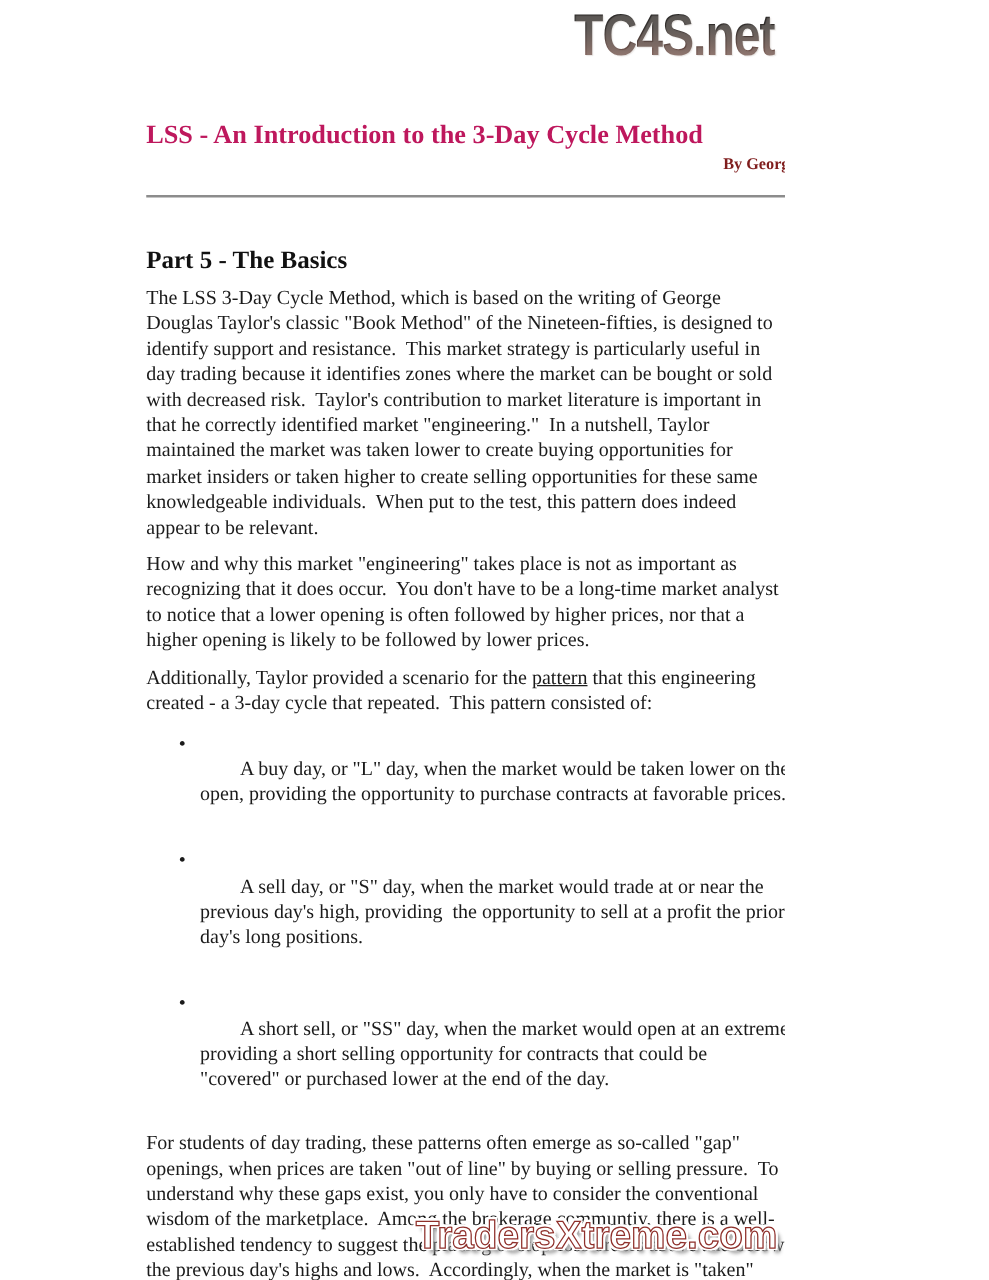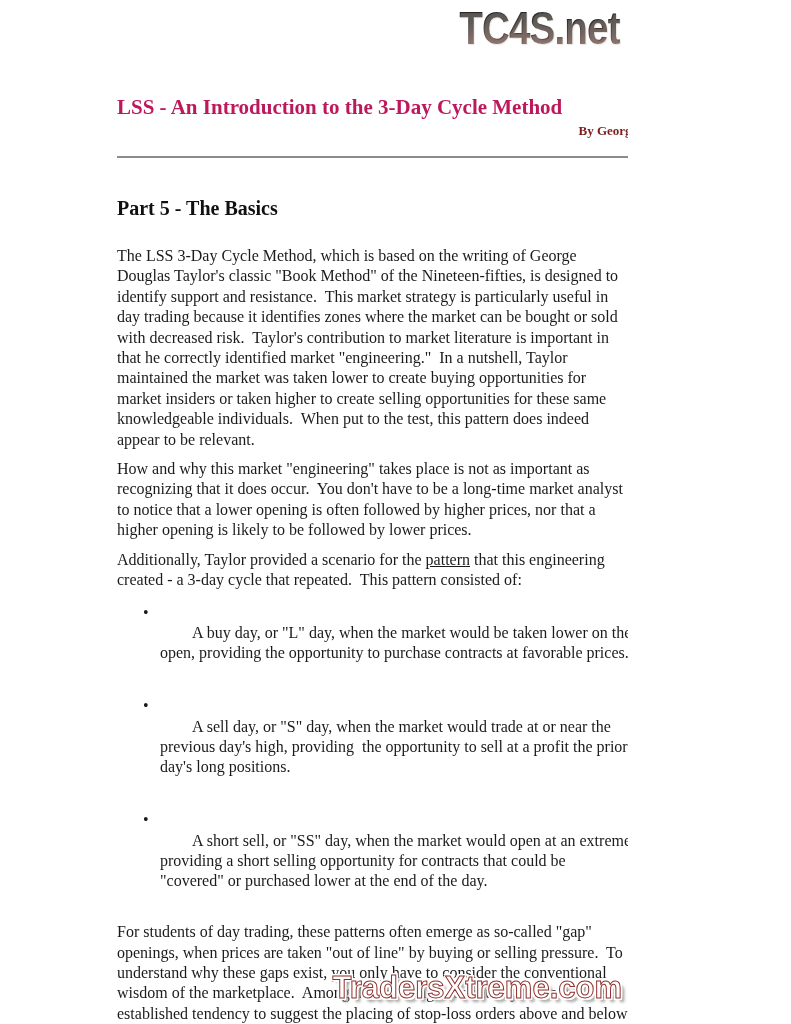--- a/index.html
+++ b/index.html
@@ -55,21 +55,21 @@
     margin:38px 0 0 0;
     font-size:20px;line-height:24px;
     font-weight:bold;
     color:#111;
   }
   .para{
     margin:9px 0 0 0;
     font-size:16px;line-height:20.4px;
     white-space:pre-wrap;
   }
-  .para.first{margin-top:26px;}
+  .para.first{margin-top:9px;}
   .underlined{text-decoration:underline;}
 
   .bullets{
     list-style:none;
     margin:12px 0 0 0;padding:0;
   }
   .bullets li{
     position:relative;
     margin:0 0 12px 0;
     padding-left:43px;

